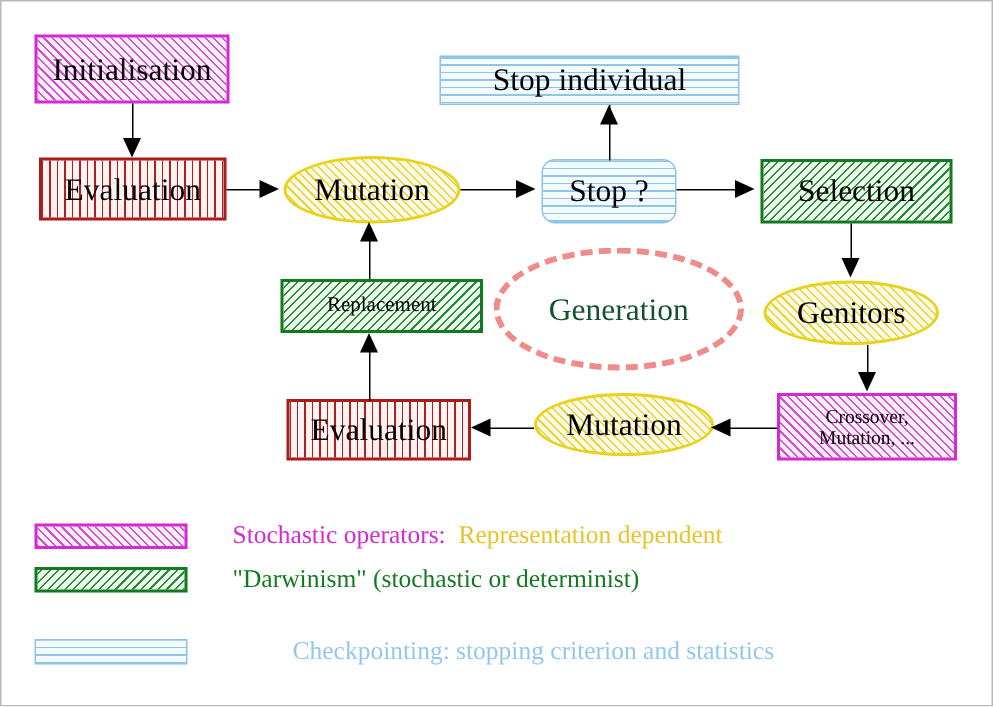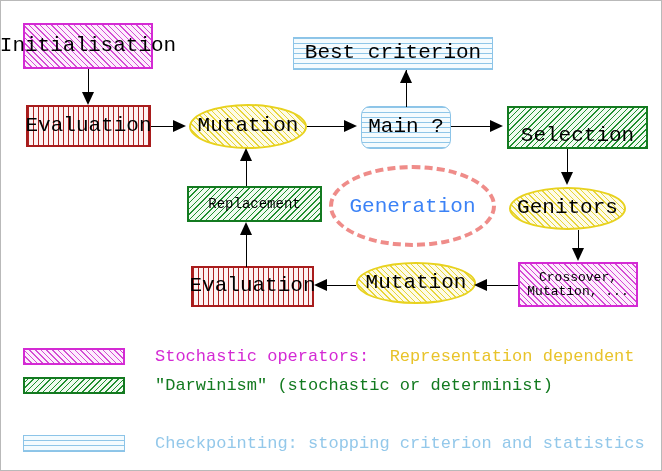--- a/index.html
+++ b/index.html
@@ -11,21 +11,20 @@
     font-family: "Liberation Serif", "DejaVu Serif", serif;
   }
   #canvas {
     position: relative;
     width: 662px;
     height: 471px;
     background: #ffffff;
     border: 1px solid #b9b9b9;
     box-sizing: border-box;
     overflow: hidden;
-    font-family: Liberation Mono, monospace;
   }
 
   
   .node {
     position: absolute;
     box-sizing: border-box;
     display: flex;
     align-items: center;
     justify-content: center;
     text-align: center;
@@ -77,21 +76,21 @@
 
   
   .generation {
     position: absolute;
     border: 4px dashed #ef8c89;
     border-radius: 50%;
     background: transparent;
     display: flex;
     align-items: center;
     justify-content: center;
-    color: #3b82f6;
+    color: #14532d;
     font-size: 21px;
     box-sizing: border-box;
   }
 
   
   .line-h, .line-v {
     position: absolute;
     background: #000000;
   }
   .line-h { height: 1px; }
@@ -142,28 +141,28 @@
 
   <div class="node fill-red-vert t-large" style="left:25px; top:104px; width:125px; height:42px;">
     <span class="lbl">Evaluation</span>
   </div>
 
   <div class="node fill-yellow-diag shape-ellipse t-large" style="left:188px; top:103px; width:118px; height:45px;">
     <span class="lbl">Mutation</span>
   </div>
 
   <div class="node fill-blue-horiz t-large" style="left:292px; top:36px; width:200px; height:33px;">
-    <span class="lbl">Best criterion</span>
+    <span class="lbl">Stop individual</span>
   </div>
 
   <div class="node fill-blue-horiz shape-round t-large" style="left:360px; top:105px; width:90px; height:43px;">
-    <span class="lbl">Main ?</span>
-  </div>
-
-  <div class="node fill-green-diag t-large" style="left:506px; top:105px; width:141px; height:43px;align-items:flex-end;">
+    <span class="lbl">Stop ?</span>
+  </div>
+
+  <div class="node fill-green-diag t-large" style="left:506px; top:105px; width:128px; height:43px;">
     <span class="lbl">Selection</span>
   </div>
 
   <div class="node fill-yellow-diag shape-ellipse t-large" style="left:508px; top:186px; width:117px; height:43px;justify-content:center;">
     <span class="lbl">Genitors</span>
   </div>
 
   <div class="node fill-magenta-diag t-xsmall" style="left:517px; top:261px; width:120px; height:45px;">
     <span class="lbl">Crossover,
 Mutation, ...</span>
@@ -222,18 +221,18 @@
     <span class="swatch fill-magenta-diag"></span>
     <span class="legend-text"><span class="lg-magenta">Stochastic operators:</span><span class="lg-gold">  Representation dependent</span></span>
   </div>
 
   <div class="legend-row" style="top:375px;">
     <span class="swatch fill-green-diag"></span>
     <span class="legend-text lg-green">"Darwinism" (stochastic or determinist)</span>
   </div>
 
 
-  <div class="legend-row" style="top:433px;">
+  <div class="legend-row" style="top:423px;gap:40px;">
     <span class="swatch fill-blue-horiz"></span>
     <span class="legend-text lg-blue">Checkpointing: stopping criterion and statistics</span>
   </div>
 
 </div>
 
 </body></html>

